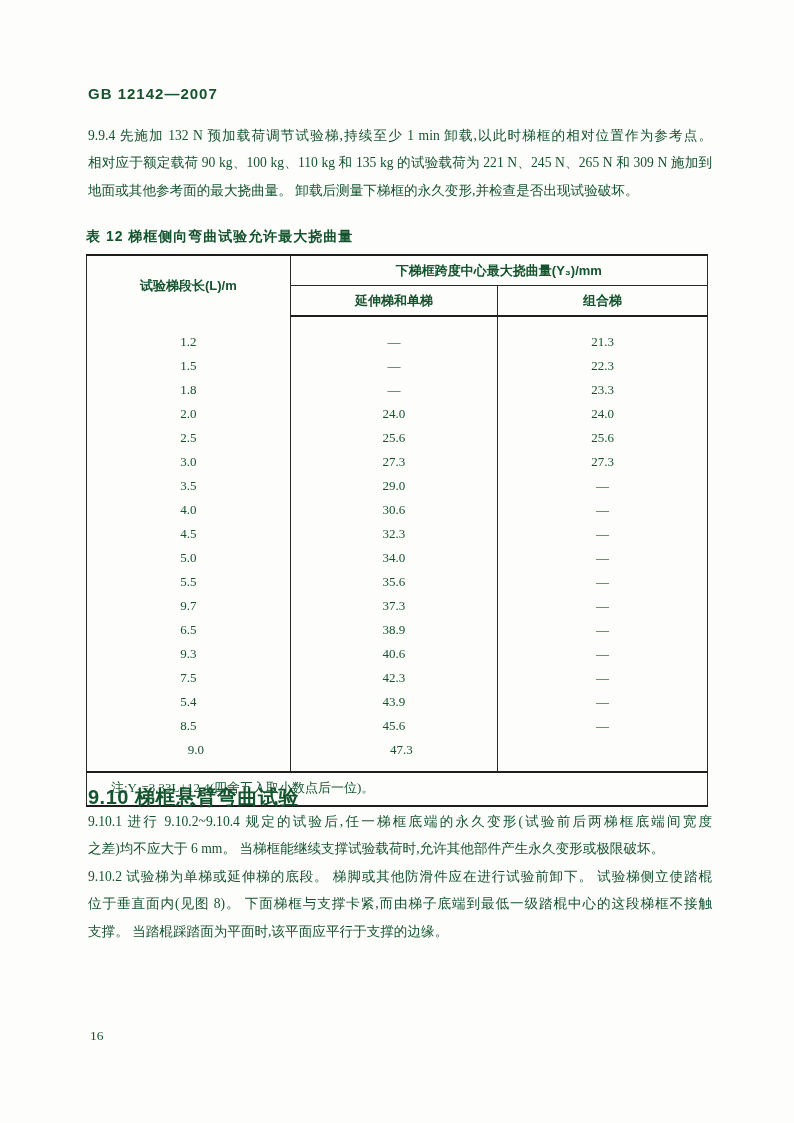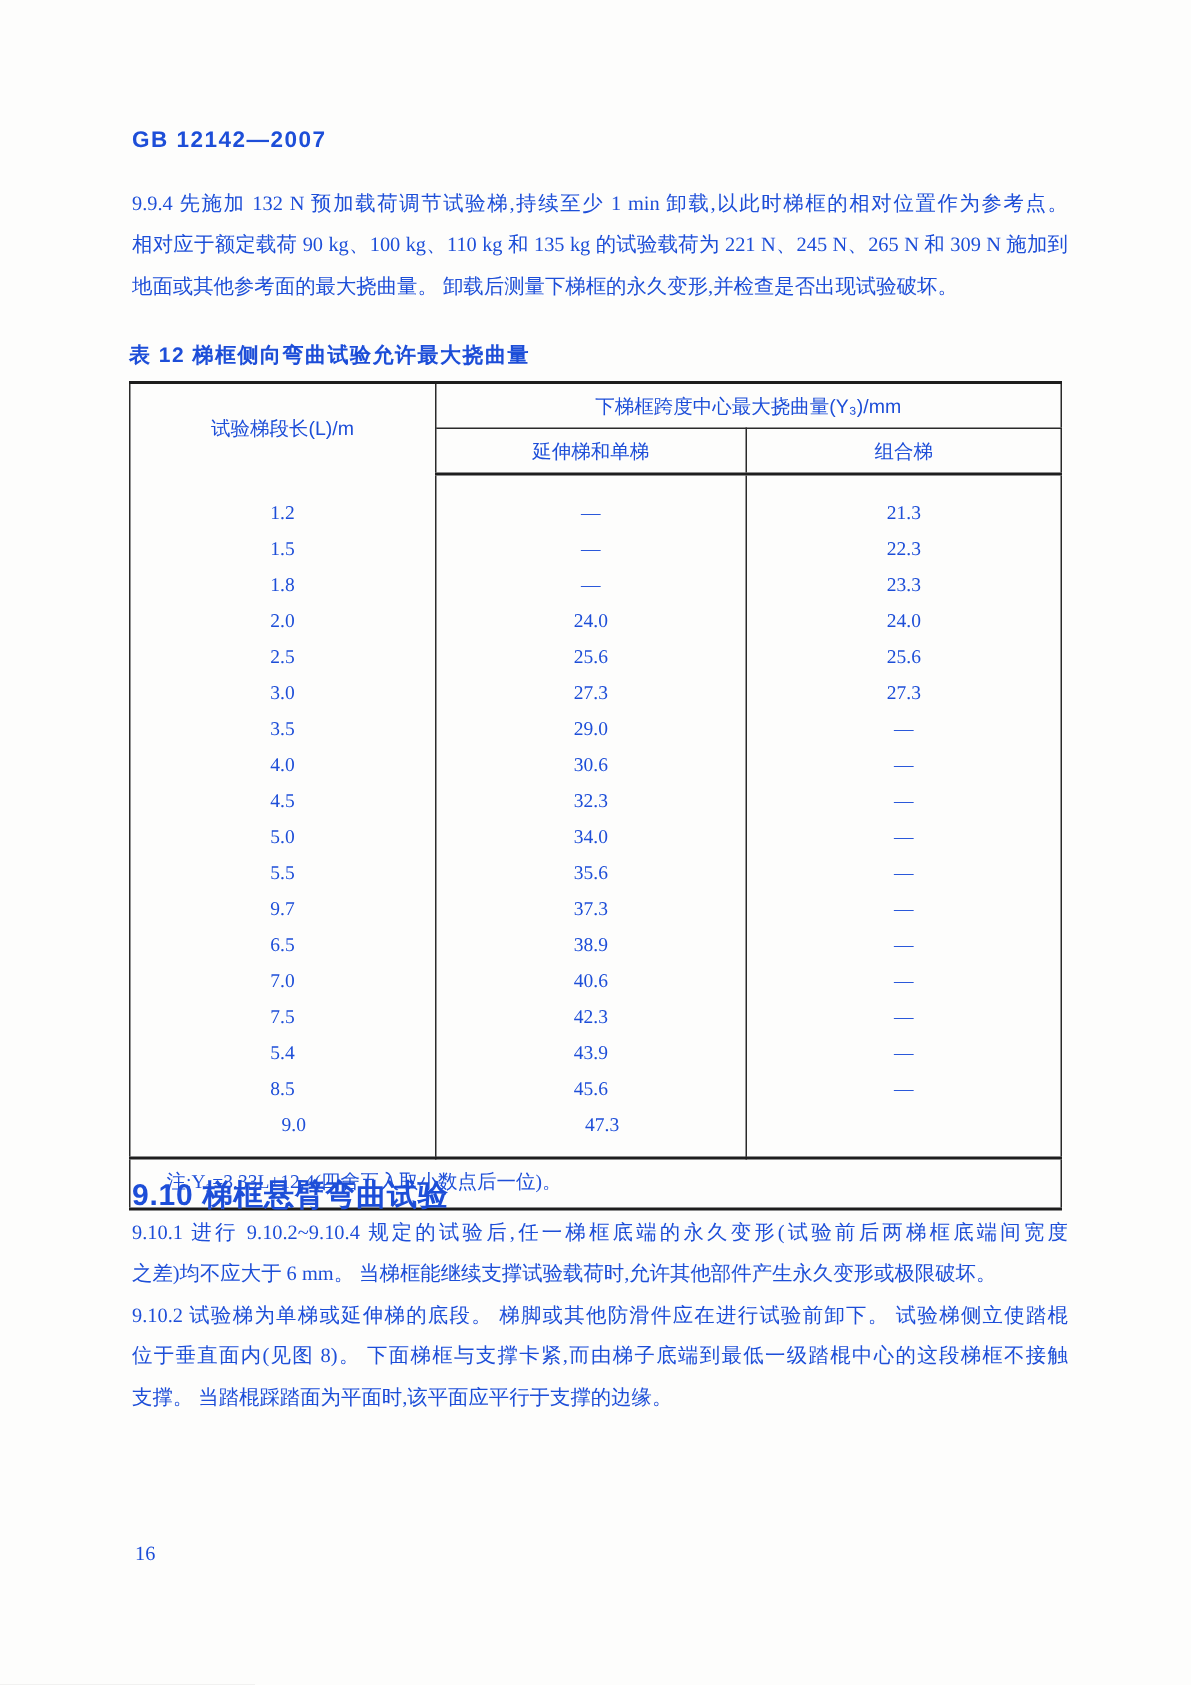--- a/index.html
+++ b/index.html
@@ -1,18 +1,18 @@
 <!DOCTYPE html>
 <html><head>
 <meta charset="utf-8">
 <style>
   html,body { margin:0; padding:0; background:#e8e8e8; }
   .page {
     position:relative; width:794px; height:1123px; margin:0 auto;
-    background:#fdfdfc; overflow:hidden; color:#1d4ed8;
+    background:#fdfdfc; overflow:hidden; color:#14532d;
     font-family:"Liberation Serif","DejaVu Serif",serif;
   }
   .std-code {
     position:absolute; left:88px; top:85px;
     font-family:"Liberation Sans","DejaVu Sans",sans-serif;
     font-weight:bold; font-size:15px; letter-spacing:1px;
   }
   .para { position:absolute; left:88px; width:624px; font-size:13.6px; }
   .tline { line-height:27.4px; text-align:justify; text-align-last:justify; }
   .tline.tlast { text-align-last:left; }
@@ -22,21 +22,21 @@
     font-weight:bold; font-size:14px; letter-spacing:1px;
   }
   table.gbt {
     position:absolute; left:86px; top:254px; width:622px;
     border-collapse:collapse; table-layout:fixed;
     border-top:2.5px solid #1d1d1d; border-bottom:2.5px solid #1d1d1d;
     border-left:1px solid #2a2a2a; border-right:1px solid #2a2a2a;
   }
   table.gbt thead th {
     font-family:"Liberation Sans","DejaVu Sans",sans-serif;
-    font-weight:400; font-size:13px; text-align:center;
+    font-weight:700; font-size:13px; text-align:center;
     height:29px; padding:0; vertical-align:middle;
   }
   th.col1-th { border-right:1px solid #2a2a2a; }
   th.span-th { border-bottom:1px solid #2a2a2a; }
   table.gbt thead tr.subrow th { border-bottom:2px solid #1f1f1f; }
   table.gbt thead tr.subrow th + th { border-left:1px solid #2a2a2a; }
   table.gbt tbody td {
     font-size:13px; text-align:center; padding:0; line-height:24px;
     font-family:"Liberation Serif","DejaVu Serif",serif;
   }
@@ -145,21 +145,21 @@
           <td>9.7</td>
           <td>37.3</td>
           <td>—</td>
         </tr>
         <tr>
           <td>6.5</td>
           <td>38.9</td>
           <td>—</td>
         </tr>
         <tr>
-          <td>7.0</td>
+          <td>9.3</td>
           <td>40.6</td>
           <td>—</td>
         </tr>
         <tr>
           <td>7.5</td>
           <td>42.3</td>
           <td>—</td>
         </tr>
         <tr>
           <td>5.4</td>

